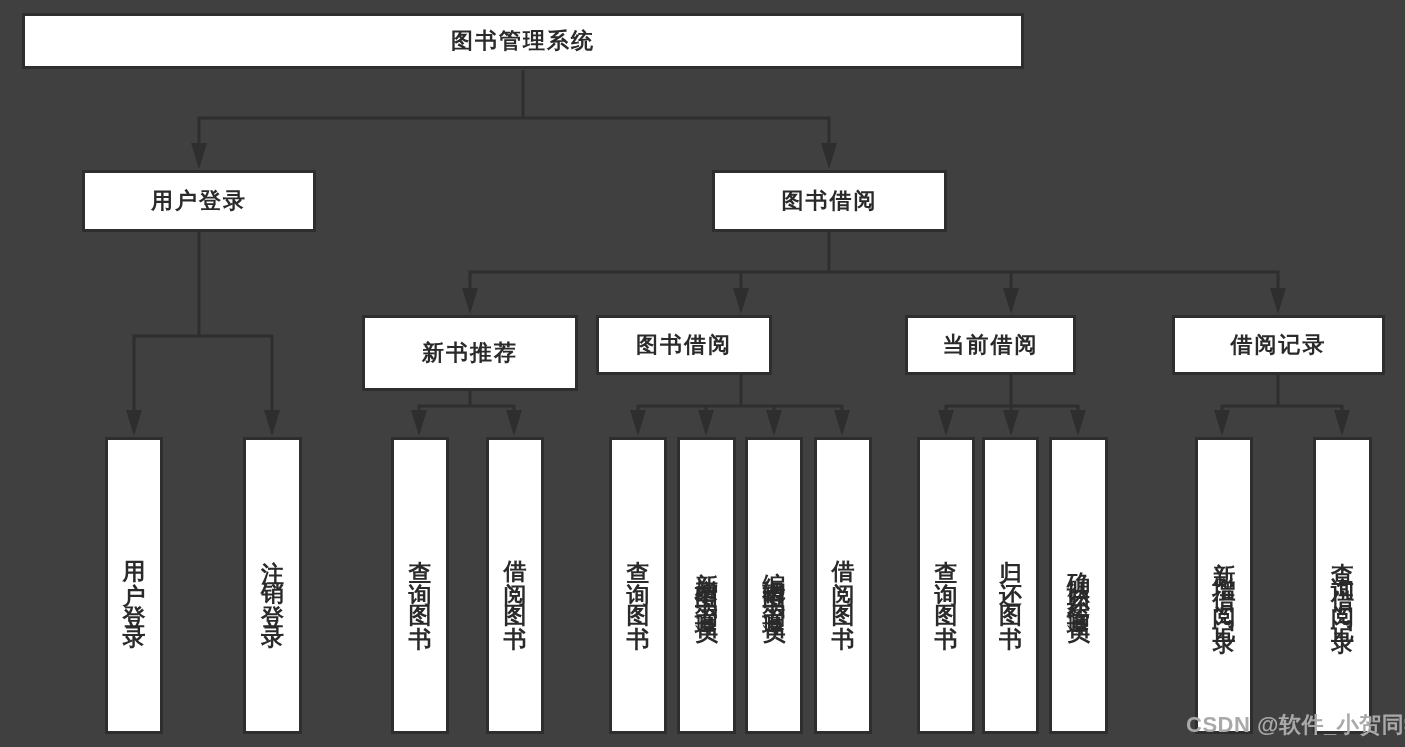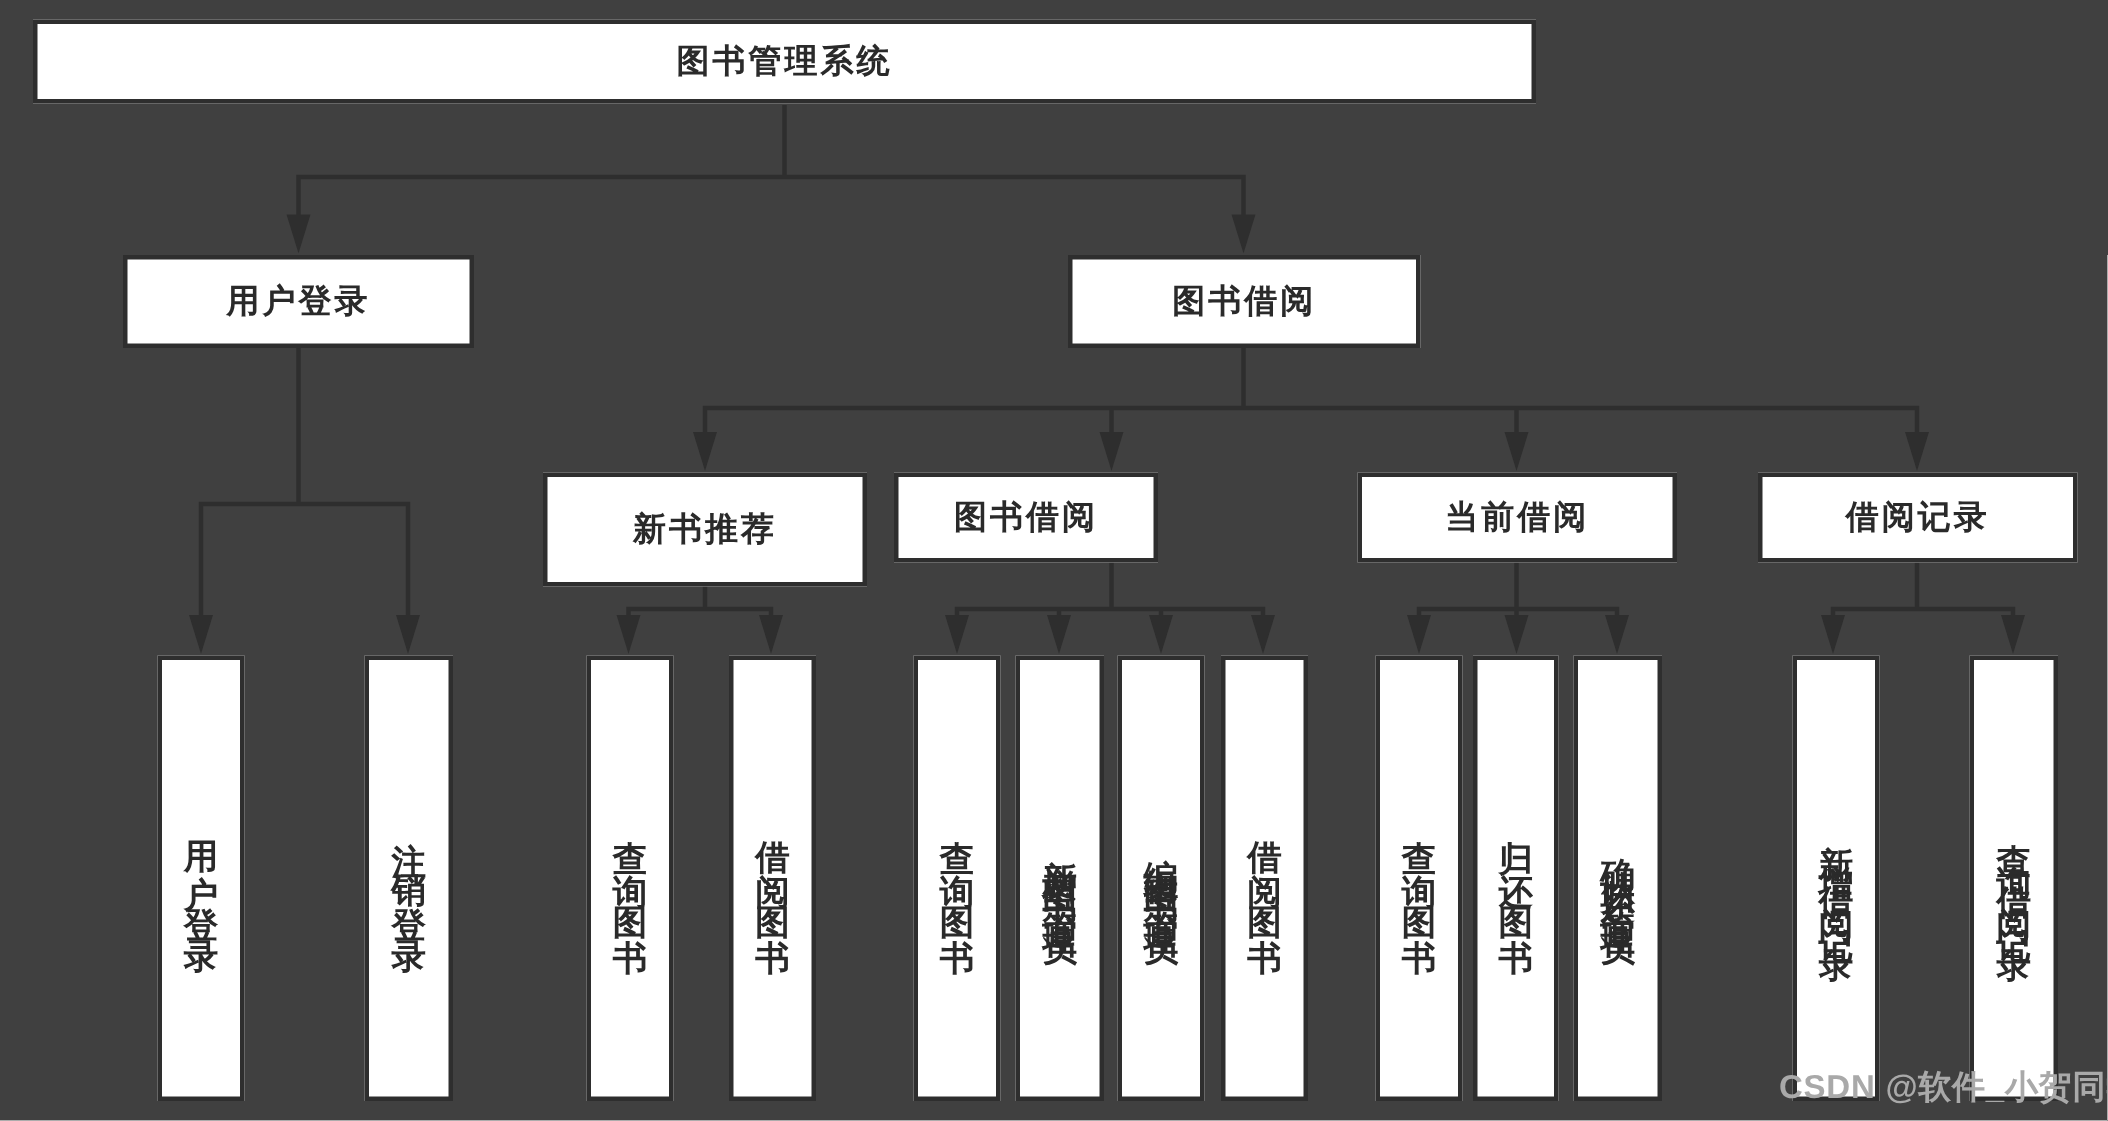--- a/index.html
+++ b/index.html
@@ -95,21 +95,21 @@
   <div class="node h-node" style="left:712px; top:170px; width:235px; height:62px;">
     <span>图书借阅</span>
   </div>
 
   <div class="node h-node" style="left:362px; top:315px; width:216px; height:76px;">
     <span>新书推荐</span>
   </div>
   <div class="node h-node" style="left:596px; top:315px; width:176px; height:60px;">
     <span>图书借阅</span>
   </div>
-  <div class="node h-node" style="left:905px; top:315px; width:213px; height:60px;">
+  <div class="node h-node" style="left:905px; top:315px; width:171px; height:60px;">
     <span>当前借阅</span>
   </div>
   <div class="node h-node" style="left:1172px; top:315px; width:213px; height:60px;">
     <span>借阅记录</span>
   </div>
 
   <div class="node leaf" style="left:105px;">
     <span class="sp-wide">用户登录</span>
   </div>
   <div class="node leaf" style="left:243px; width:59px;">

